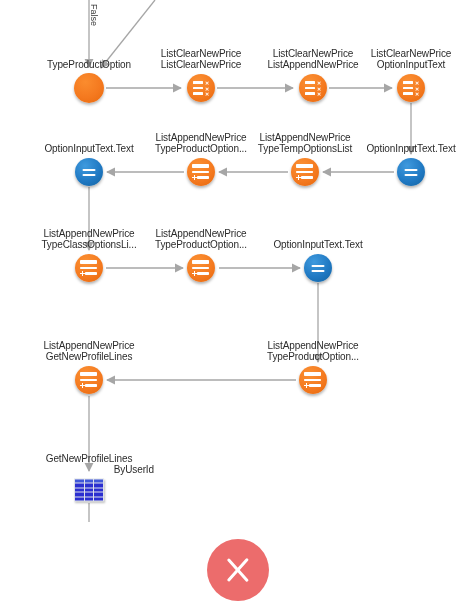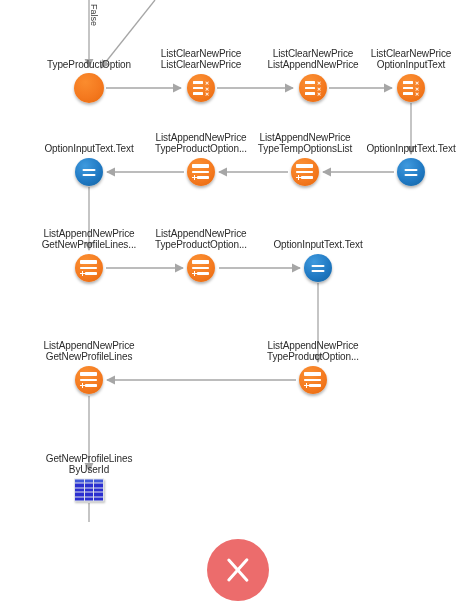--- a/index.html
+++ b/index.html
@@ -337,21 +337,21 @@
   <div class="node" style="left:89px; top:172px;">
     <div class="node-label" style="bottom:18px; width:130px;">OptionInputText.Text</div>
     <div class="glyph circle-blue">
       <span class="eq-bar top"></span>
       <span class="eq-bar bot"></span>
     </div>
   </div>
 
   <div class="node" style="left:89px; top:268px;">
     <div class="node-label" style="bottom:29px; width:125px;">ListAppendNewPrice</div>
-    <div class="node-label" style="bottom:18px; width:125px;">GetNewProfileLines...</div>
+    <div class="node-label" style="bottom:18px; width:125px;">TypeClassOptionsLi...</div>
     <div class="glyph circle-orange-icon">
       <span class="la-bars">
           <i class="b1"></i>
           <i class="b2"></i>
           <i class="b3"></i>
         </span>
       <span class="la-plus"></span>
     </div>
   </div>
 
@@ -397,21 +397,21 @@
           <i class="b1"></i>
           <i class="b2"></i>
           <i class="b3"></i>
         </span>
       <span class="la-plus"></span>
     </div>
   </div>
 
   <div class="node" style="left:89px; top:490px;">
     <div class="node-label" style="bottom:26px; width:130px;">GetNewProfileLines</div>
-    <div class="node-label" style="bottom:15px; width:130px;">ByUserId</div>
+    <div class="node-label" style="bottom:15px; width:130px;text-align:right;">ByUserId</div>
     <div class="glyph grid-icon">
       <span class="hdr"></span>
         <span class="hdr"></span>
         <span class="hdr"></span>
       <span></span>
         <span></span>
         <span></span>
       <span></span>
         <span></span>
         <span></span>

